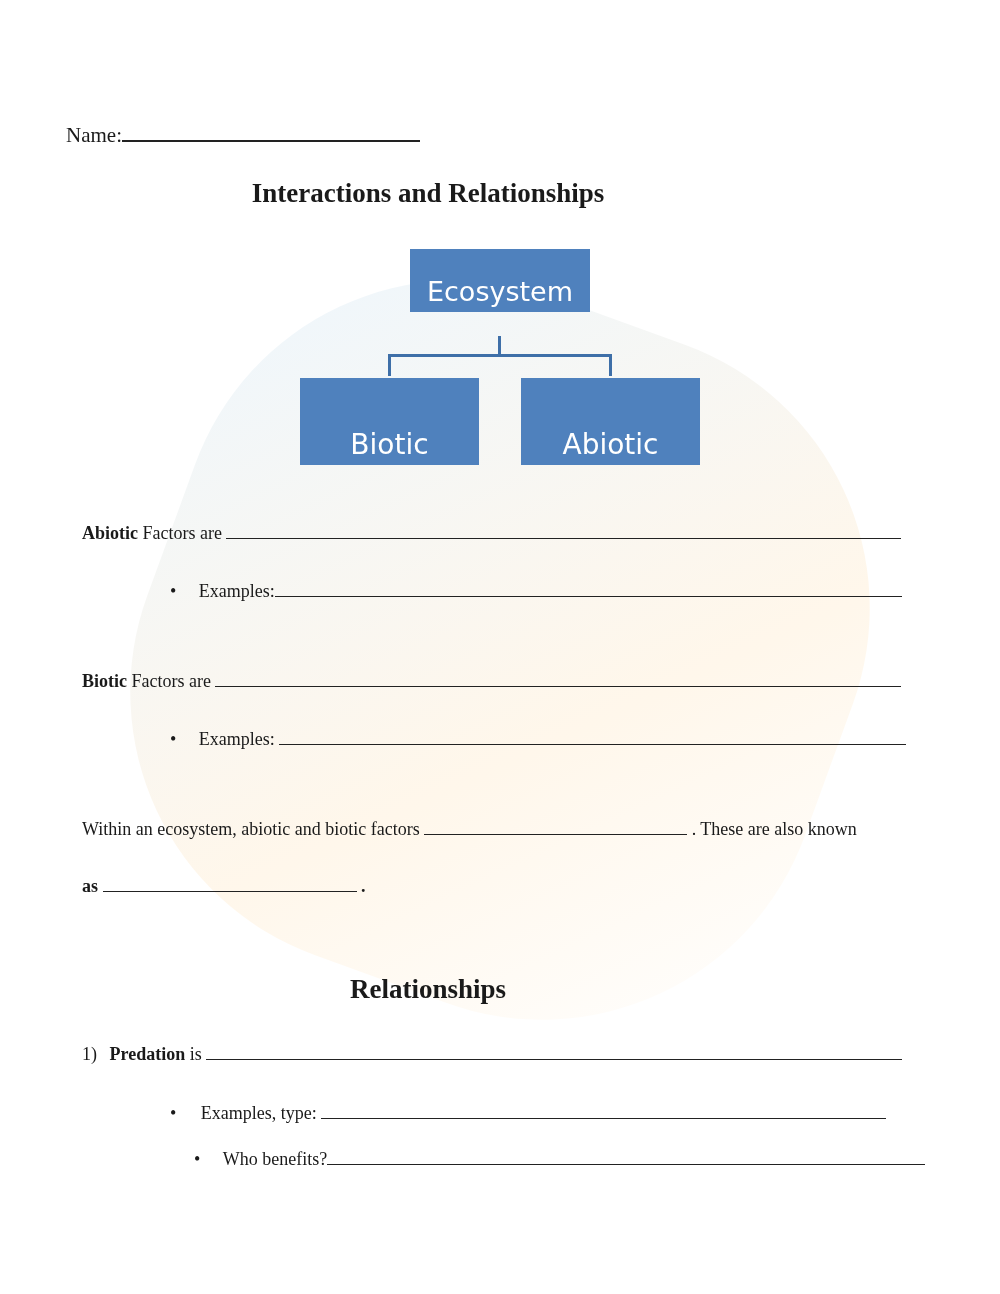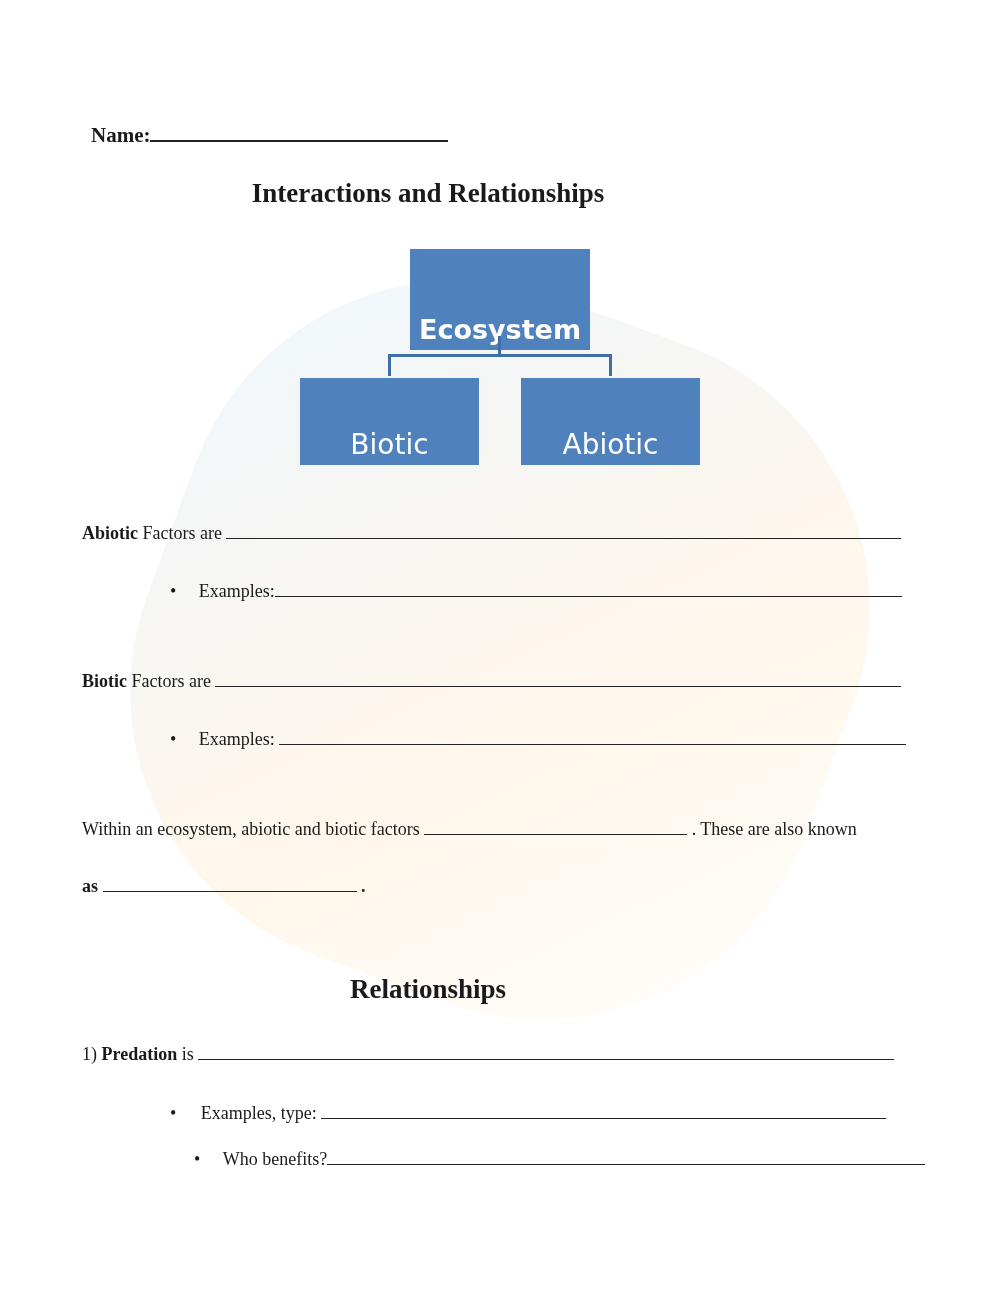--- a/index.html
+++ b/index.html
@@ -1,24 +1,24 @@
 <!DOCTYPE html>
 <html><head>
 <meta charset="utf-8">
 <style>
   html, body { margin: 0; padding: 0; background: #ffffff; }
   body { width: 1000px; height: 1294px; position: relative; overflow: hidden;
          font-family: "Liberation Serif", "DejaVu Serif", serif; color: #1a1a1a; }
   .abs { position: absolute; }
-  .name-line { left: 91px; top: 118px; font-size: 21px; font-weight: bold; }
+  .name-line { left: 66px; top: 118px; font-size: 21px; font-weight: normal; }
   .title { left: 0; width: 856px; text-align: center; font-weight: bold; font-size: 27px; }
   .box { position: absolute; background: #4f81bd; color: #ffffff;
          font-family: "DejaVu Sans", "Liberation Sans", sans-serif;
          display: flex; justify-content: center; align-items: flex-end; box-sizing: border-box; }
-  .box.top { left: 410px; top: 249px; width: 180px; height: 101px; font-size: 27px; font-weight: bold; padding-bottom: 5px; }
+  .box.top { left: 410px; top: 249px; width: 180px; height: 63px; font-size: 27px; font-weight: normal; padding-bottom: 5px; }
   .box.left { left: 300px; top: 378px; width: 179px; height: 87px; font-size: 28px; padding-bottom: 4px; }
   .box.right { left: 521px; top: 378px; width: 179px; height: 87px; font-size: 28px; padding-bottom: 4px; }
   .conn { position: absolute; background: #3e6fa8; }
   .line { font-size: 18px; white-space: nowrap; }
   .blank { display: inline-block; border-bottom: 1px solid #222; height: 18px; vertical-align: baseline; }
   .bullet { font-size: 18px; }
   b { font-weight: bold; }
   .wm { position: absolute; opacity: 0.08; pointer-events: none; }
 </style>
 </head>
@@ -71,21 +71,21 @@
 <div class="abs line" style="left:82px;top:873px;font-weight:bold;">
   <span>as</span>
   <span class="blank" style="width:254px;"></span>
   <span>.</span>
 </div>
 
 <div class="abs title" style="top:974px;">Relationships</div>
 
 <div class="abs line" style="left:82px;top:1041px;">
   <span>1)</span>
-  <b style="">Predation</b>
+  <b style="margin-left:8px;">Predation</b>
   <span>is</span>
   <span class="blank" style="width:696px;"></span>
 </div>
 <div class="abs line" style="left:170px;top:1100px;">
   <span class="bullet">•</span>
   <span style="margin-left:20px;">Examples, type:</span>
   <span class="blank" style="width:565px;"></span>
 </div>
 <div class="abs line" style="left:170px;top:1146px;margin-left:24px;">
   <span class="bullet">•</span>

